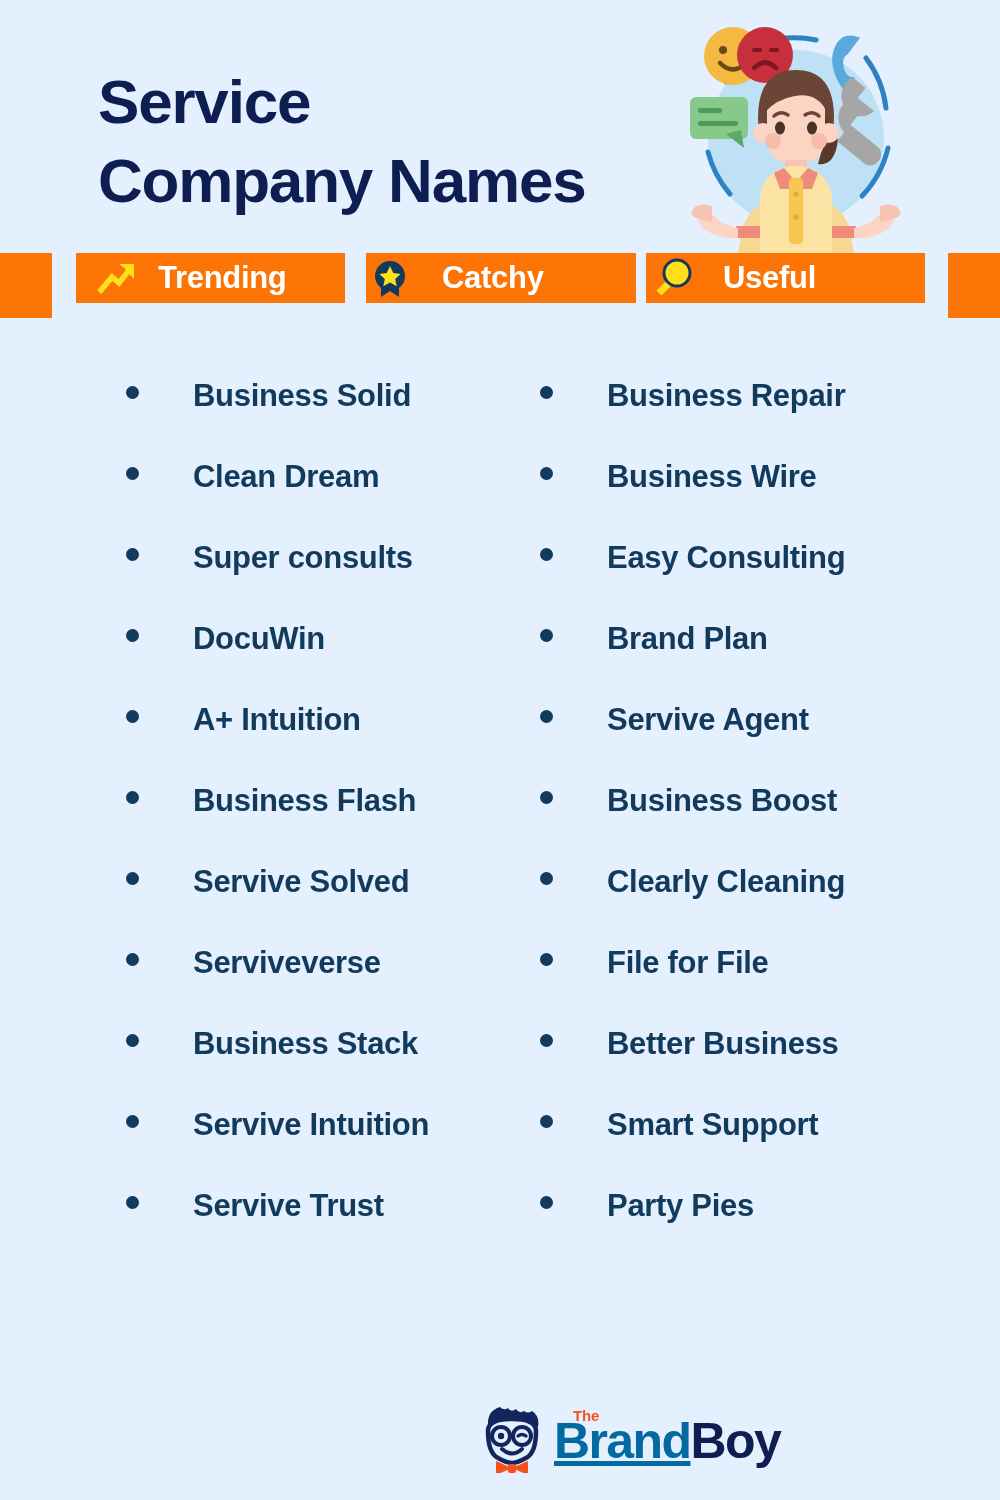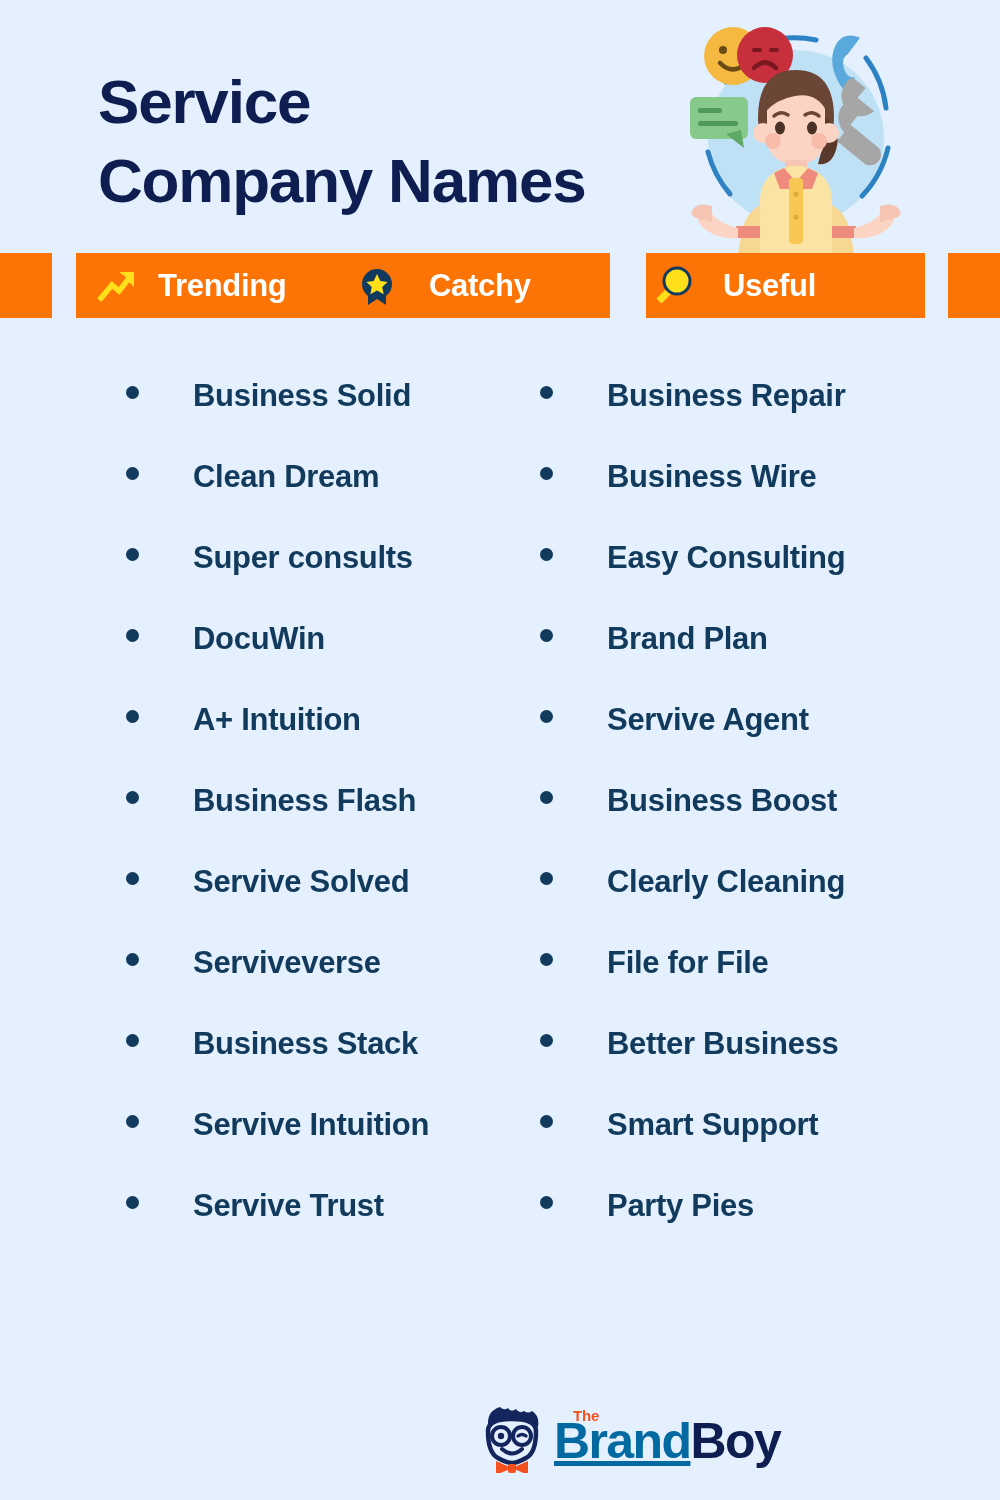--- a/index.html
+++ b/index.html
@@ -57,28 +57,28 @@
     top: 0;
     height: 65px;
     background: #fc7405;
   }
   #badge-stub-left  { left: 0px;   width: 52px; }
   #badge-stub-right { left: 948px; width: 52px; }
 
   .badge {
     position: absolute;
     top: 0;
-    height: 65px;
+    height: 50px;
     background: #fc7405;
     display: flex;
     align-items: center;
     box-sizing: border-box;
   }
   #badge-trending { left: 76px;  width: 269px; padding-left: 20px; }
-  #badge-catchy   { left: 340px; width: 270px; padding-left: 15px; }
+  #badge-catchy   { left: 366px; width: 270px; padding-left: 2px; }
   #badge-useful   { left: 646px; width: 279px; padding-left: 5px; }
 
   .badge-icon {
     width: 44px;
     height: 44px;
     flex: 0 0 auto;
     display: block;
   }
   .badge-label {
     color: #ffffff;

